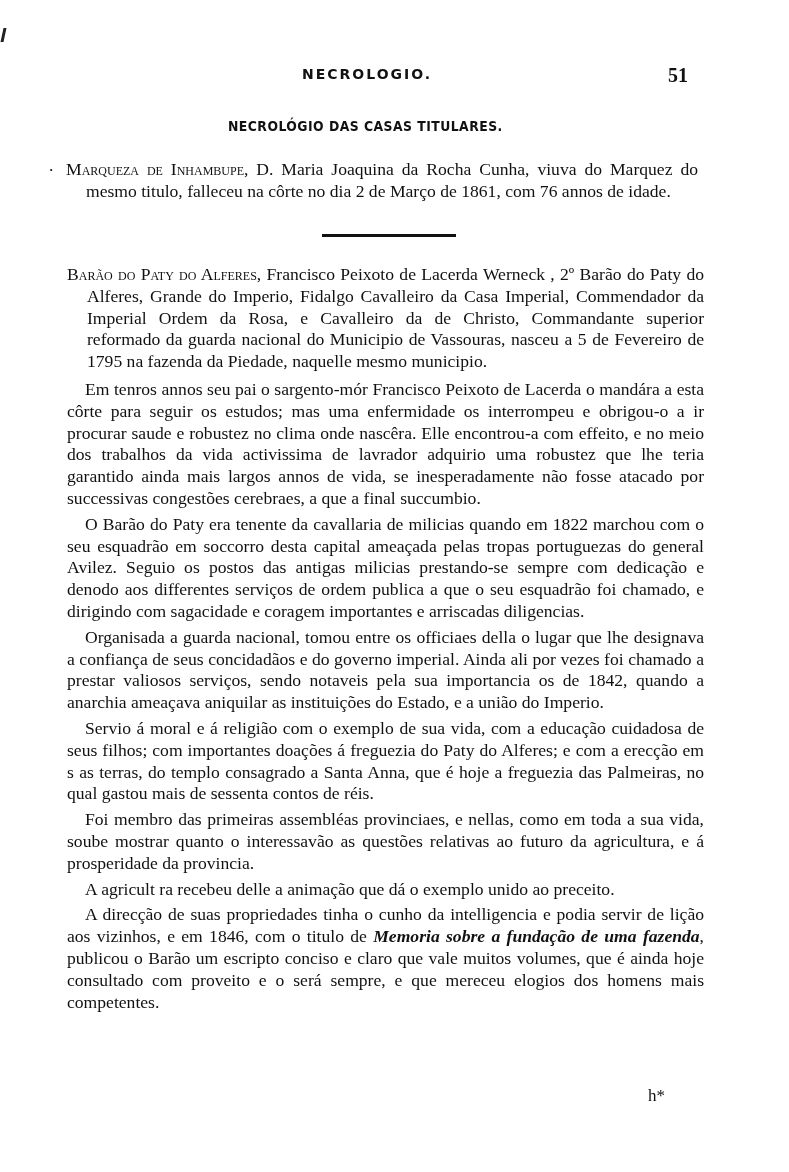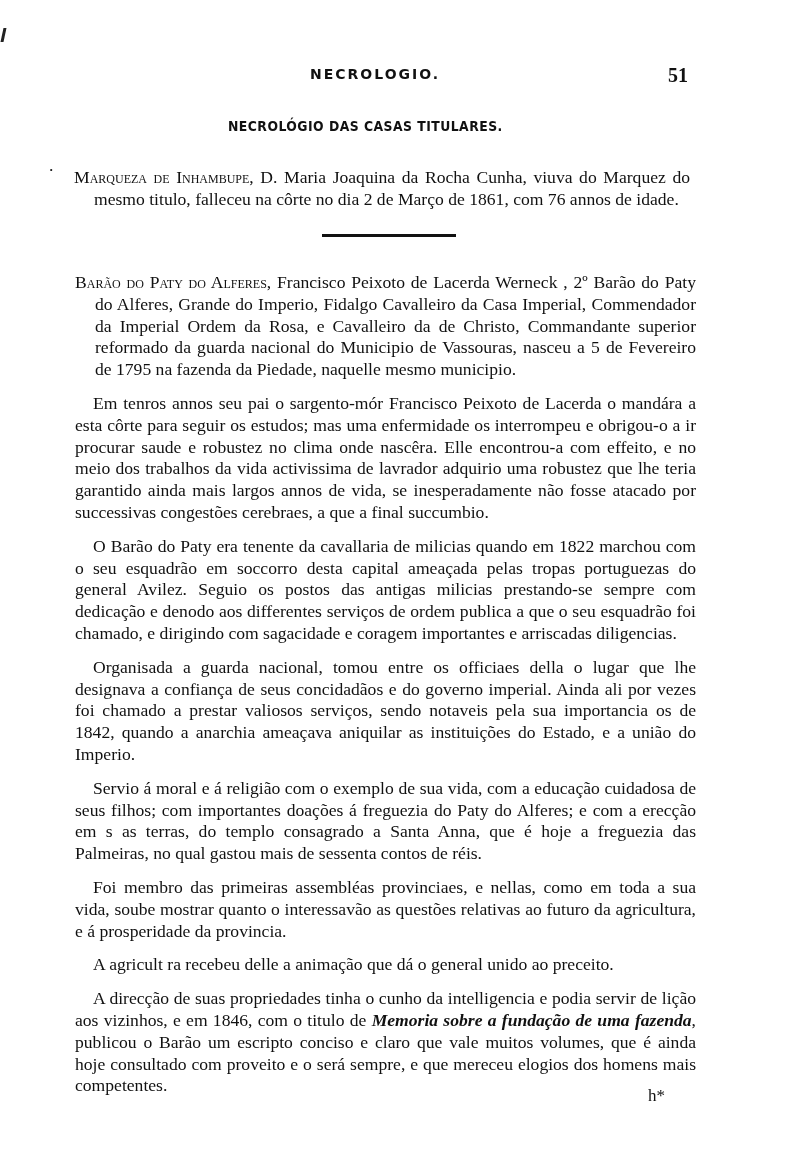--- a/index.html
+++ b/index.html
@@ -1,28 +1,28 @@
 <!DOCTYPE html>
 <html><head>
 <meta charset="utf-8">
 <style>
   html, body { margin:0; padding:0; background:#ffffff; }
   body { width:789px; height:1172px; position:relative; overflow:hidden;
          font-family:"DejaVu Serif", "Liberation Serif", serif; color:#111; }
   .page { position:absolute; left:0; top:0; width:789px; height:1172px; }
   .running-head { position:absolute; top:66px; left:0; width:789px; height:24px; }
-  .running-title { position:absolute; left:310px; top:0; font-family:"DejaVu Sans", sans-serif;
+  .running-title { position:absolute; left:302px; top:0; font-family:"DejaVu Sans", sans-serif;
      font-weight:bold; font-size:14px; letter-spacing:2px; }
   .page-number { position:absolute; left:668px; top:-2px; font-family:"Liberation Serif", serif;
      font-weight:bold; font-size:20px;text-align:right; }
   .section-title { position:absolute; top:118px; left:228px; font-family:"DejaVu Sans", sans-serif;
      font-weight:bold; font-size:13.5px; letter-spacing:0.5px; transform:scaleX(0.92); transform-origin:left; }
   .entry { position:absolute; font-family:"Liberation Serif", serif; font-size:17.6px; line-height:21.8px;
      text-align:justify; }
-  .entry p { margin:12px; }
+  .entry p { margin:4px; }
   .hang { padding-left:20px; text-indent:-20px; }
   .indent { text-indent:18px; }
   .sc { font-variant:small-caps; }
   .bullet { position:absolute; left:-13px; top:0; }
   .divider { position:absolute; left:322px; top:234px; width:134px; height:3px; background:#111; }
   .sig { position:absolute; left:648px; top:1086px; font-family:"Liberation Serif", serif; font-size:17px; }
   .mark { position:absolute; left:2px; top:28px; width:3px; height:14px; background:#222; transform:skewX(-12deg); }
   em { font-weight:bold; }
   .p-block { position:absolute; left:65px; width:643px; }
 </style>
@@ -50,20 +50,20 @@
 
   <div class="entry p-block" style="top:260px; left:63px; width:645px;">
     <p class="hang">
       <span class="sc">Barão do Paty do Alferes</span><span>, Francisco Peixoto de Lacerda Werneck , 2º Barão do Paty do Alferes, Grande do Imperio, Fidalgo Cavalleiro da Casa Imperial, Commendador da Imperial Ordem da Rosa, e Cavalleiro da de Christo, Commandante superior reformado da guarda nacional do Municipio de Vassouras, nasceu a 5 de Fevereiro de 1795 na fazenda da Piedade, naquelle mesmo municipio.</span>
     </p>
     <p class="indent" style="margin-top:6px;">Em tenros annos seu pai o sargento-mór Francisco Peixoto de Lacerda o mandára a esta côrte para seguir os estudos; mas uma enfermidade os interrompeu e obrigou-o a ir procurar saude e robustez no clima onde nascêra. Elle encontrou-a com effeito, e no meio dos trabalhos da vida activissima de lavrador adquirio uma robustez que lhe teria garantido ainda mais largos annos de vida, se inesperadamente não fosse atacado por successivas congestões cerebraes, a que a final succumbio.</p>
     <p class="indent" style="margin-top:2px;">O Barão do Paty era tenente da cavallaria de milicias quando em 1822 marchou com o seu esquadrão em soccorro desta capital ameaçada pelas tropas portuguezas do general Avilez. Seguio os postos das antigas milicias prestando-se sempre com dedicação e denodo aos differentes serviços de ordem publica a que o seu esquadrão foi chamado, e dirigindo com sagacidade e coragem importantes e arriscadas diligencias.</p>
     <p class="indent" style="margin-top:2px;">Organisada a guarda nacional, tomou entre os officiaes della o lugar que lhe designava a confiança de seus concidadãos e do governo imperial. Ainda ali por vezes foi chamado a prestar valiosos serviços, sendo notaveis pela sua importancia os de 1842, quando a anarchia ameaçava aniquilar as instituições do Estado, e a união do Imperio.</p>
     <p class="indent" style="margin-top:2px;">Servio á moral e á religião com o exemplo de sua vida, com a educação cuidadosa de seus filhos; com importantes doações á freguezia do Paty do Alferes; e com a erecção em s as terras, do templo consagrado a Santa Anna, que é hoje a freguezia das Palmeiras, no qual gastou mais de sessenta contos de réis.</p>
     <p class="indent" style="margin-top:2px;">Foi membro das primeiras assembléas provinciaes, e nellas, como em toda a sua vida, soube mostrar quanto o interessavão as questões relativas ao futuro da agricultura, e á prosperidade da provincia.</p>
-    <p class="indent" style="margin-top:2px;">A agricult ra recebeu delle a animação que dá o general unido ao preceito.</p>
+    <p class="indent" style="margin-top:2px;">A agricult ra recebeu delle a animação que dá o exemplo unido ao preceito.</p>
     <p class="indent" style="margin-top:2px;">
       <span>A direcção de suas propriedades tinha o cunho da intelligencia e podia servir de lição aos vizinhos, e em 1846, com o titulo de </span><em>Memoria sobre a fundação de uma fazenda</em><span>, publicou o Barão um escripto conciso e claro que vale muitos volumes, que é ainda hoje consultado com proveito e o será sempre, e que mereceu elogios dos homens mais competentes.</span>
     </p>
   </div>
 
   <div class="sig">h*</div>
 </div>
 
 </body></html>

